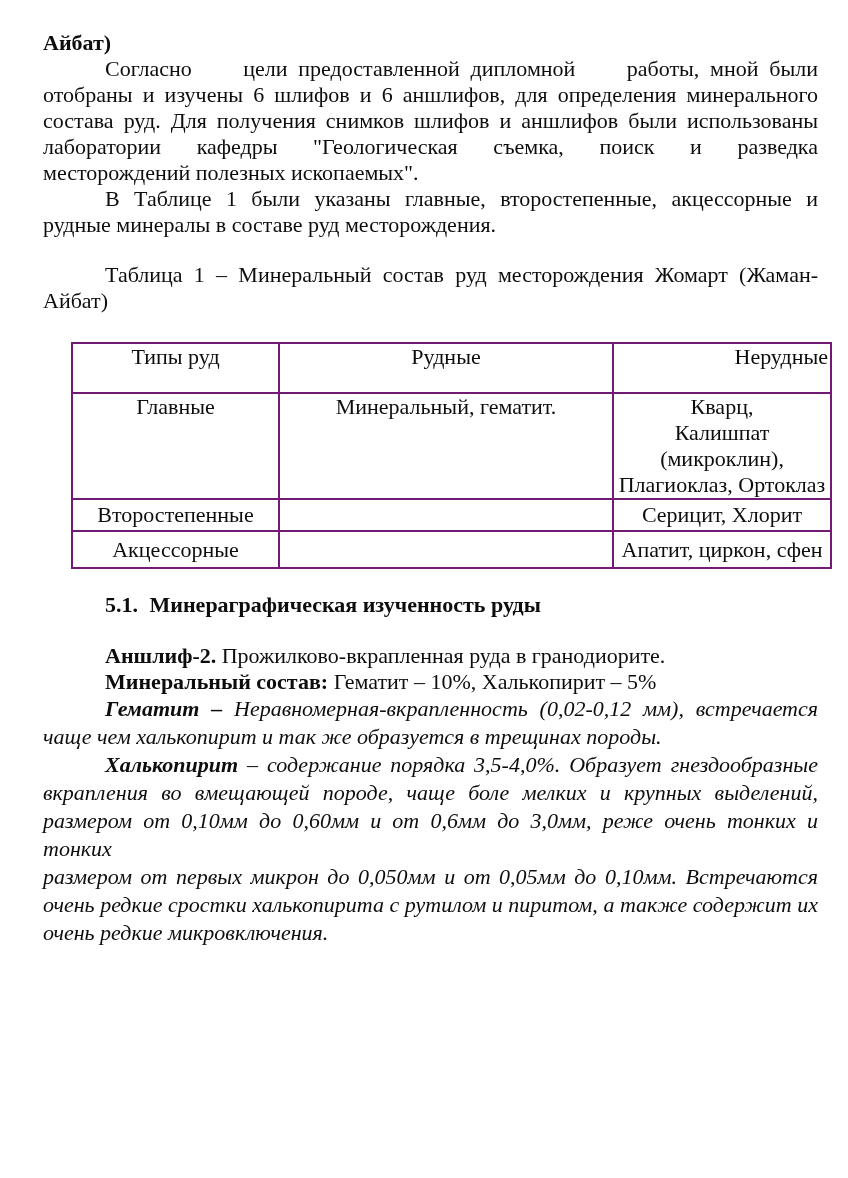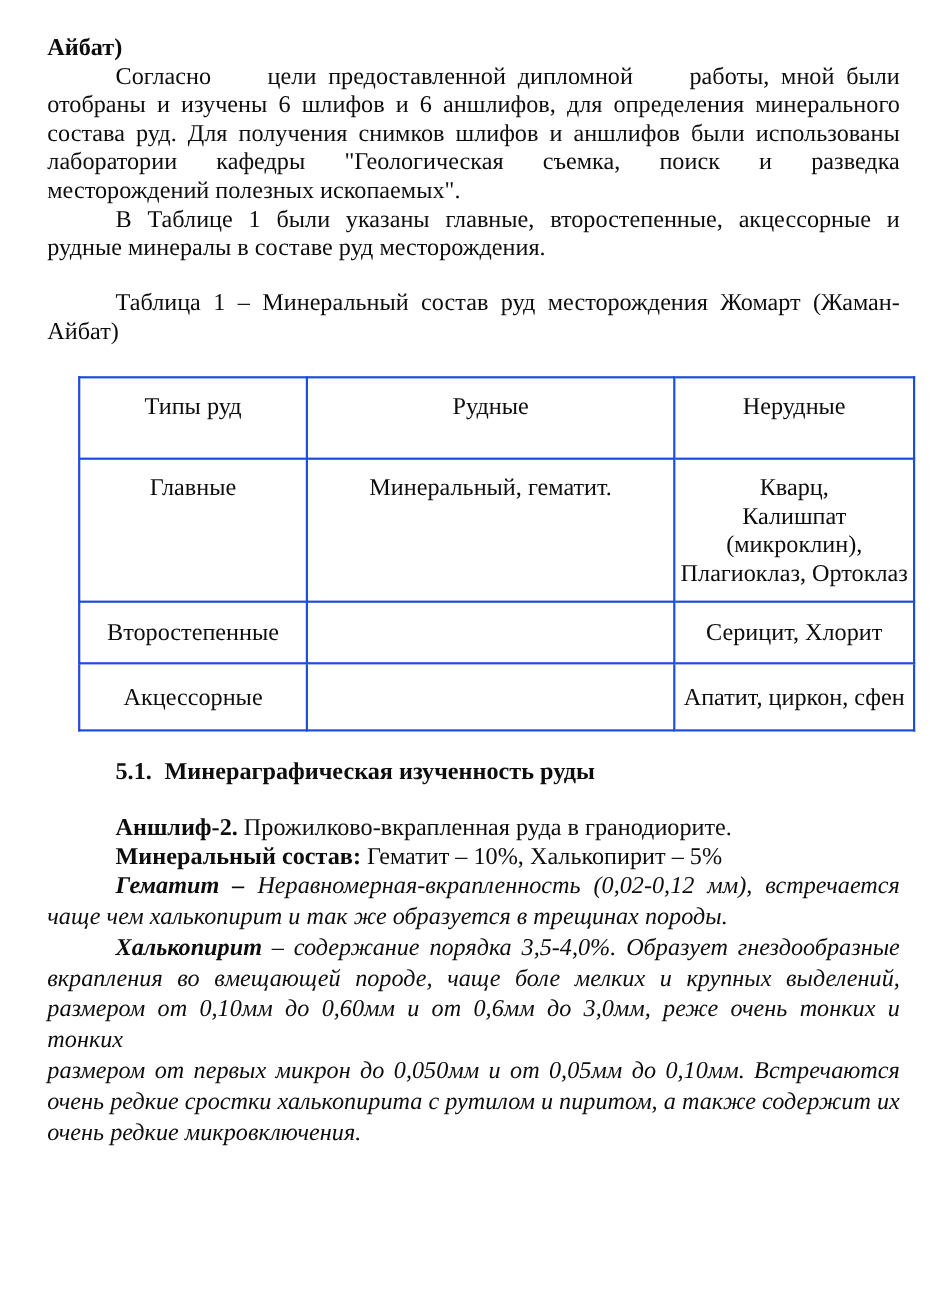--- a/index.html
+++ b/index.html
@@ -24,28 +24,28 @@
   .s51{margin-top:23px;}
   .p3{margin-top:25px;}
   .lh28 .ln{line-height:28px;font-style:italic;}
   table.mtable{
     border-collapse:collapse;
     table-layout:fixed;
     margin:28px 0 0 28px;
     width:759px;
   }
   table.mtable td{
-    border:2px solid #1d4ed8;
-    padding:12px 2px;
+    border:2px solid #701a75;
+    padding:0 2px;
     vertical-align:top;
     line-height:26px;
     overflow:hidden;
   }
   td.c{text-align:center;}
-  td.l{text-align:center;}
+  td.l{text-align:right;}
   .pre{white-space:pre-line;margin-top:35px;}
   tr.r0 td{height:48px;}
   tr.r1 td{height:104px;}
   tr.r2 td{height:30px; vertical-align:middle;}
   tr.r3 td{height:35px; vertical-align:middle;}
   col.w0{width:207px;} col.w1{width:334px;} col.w2{width:218px;}
 </style>
 </head>
 <body>
 

